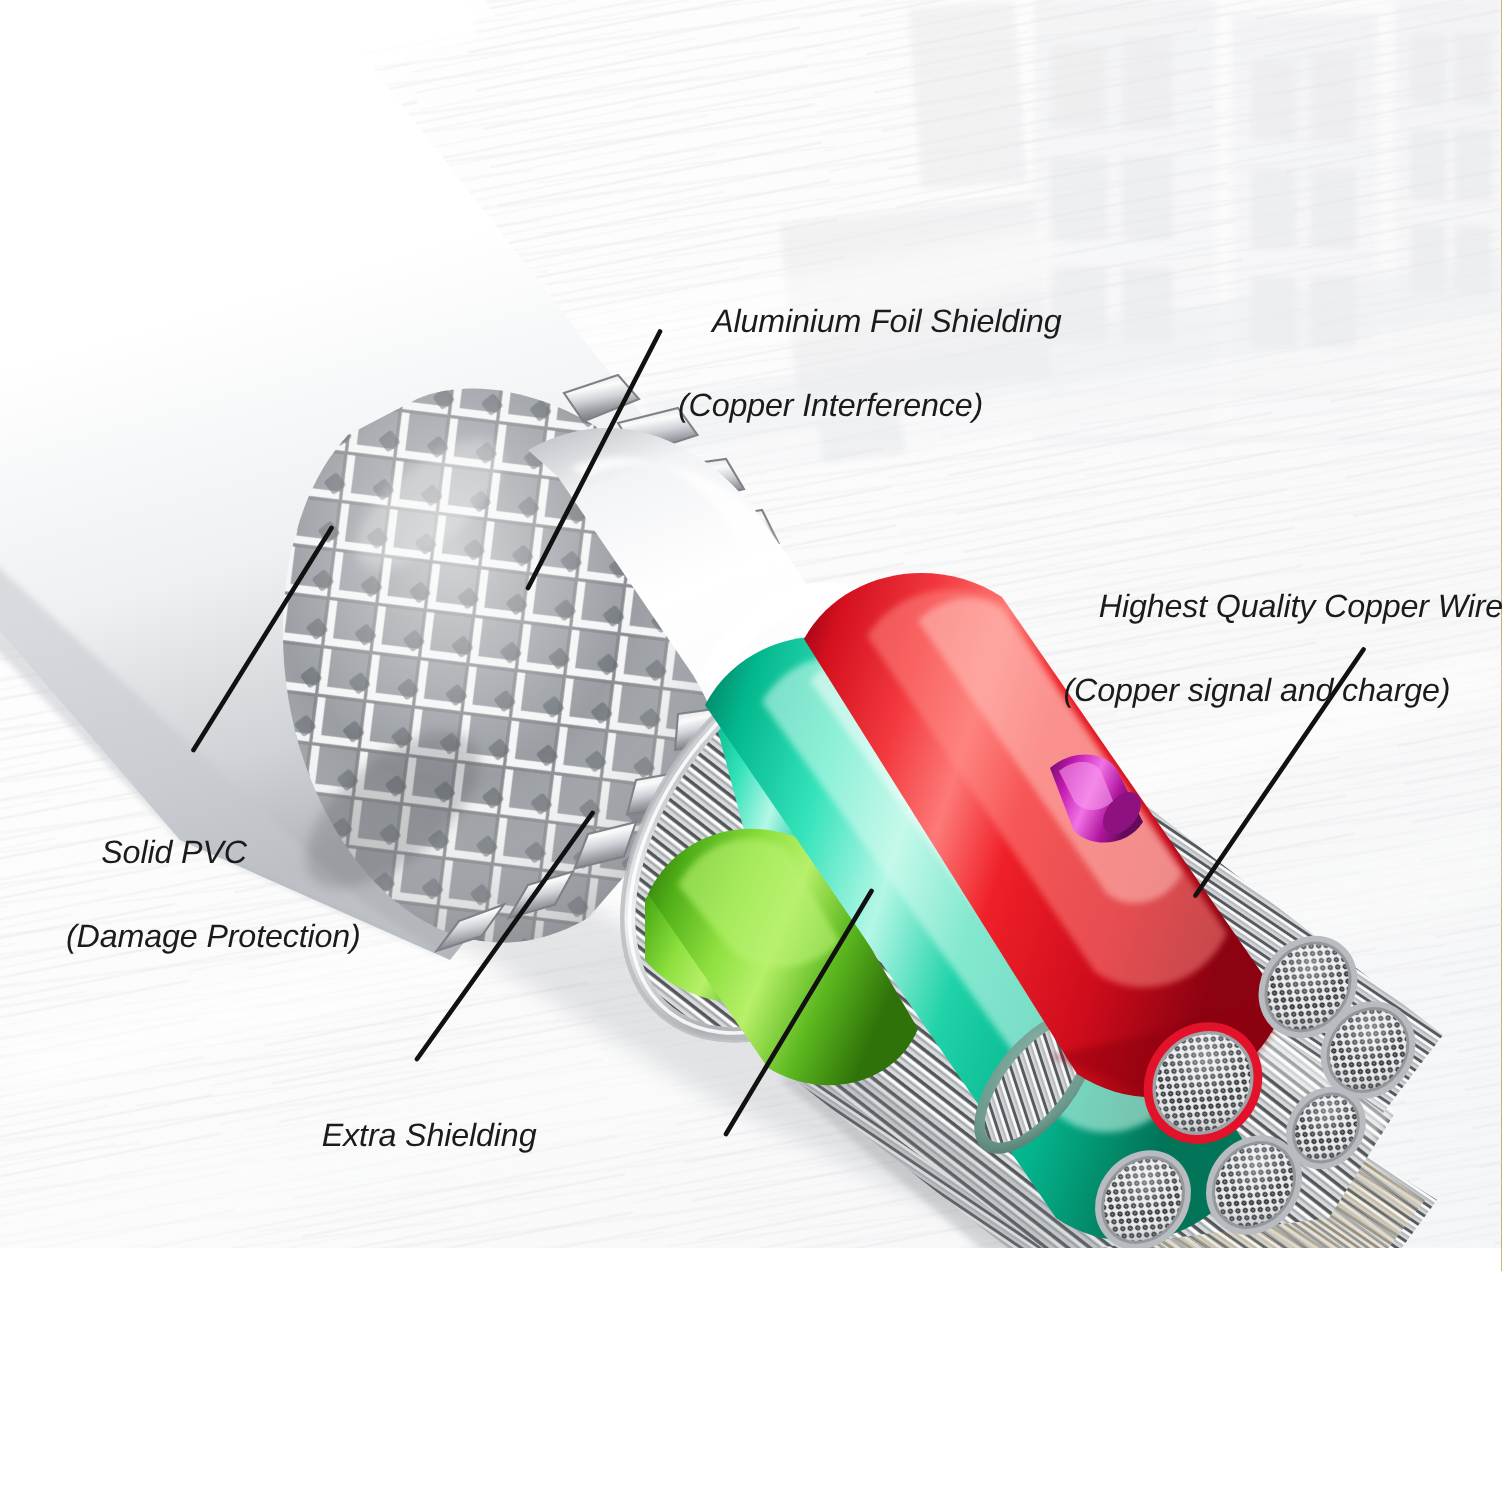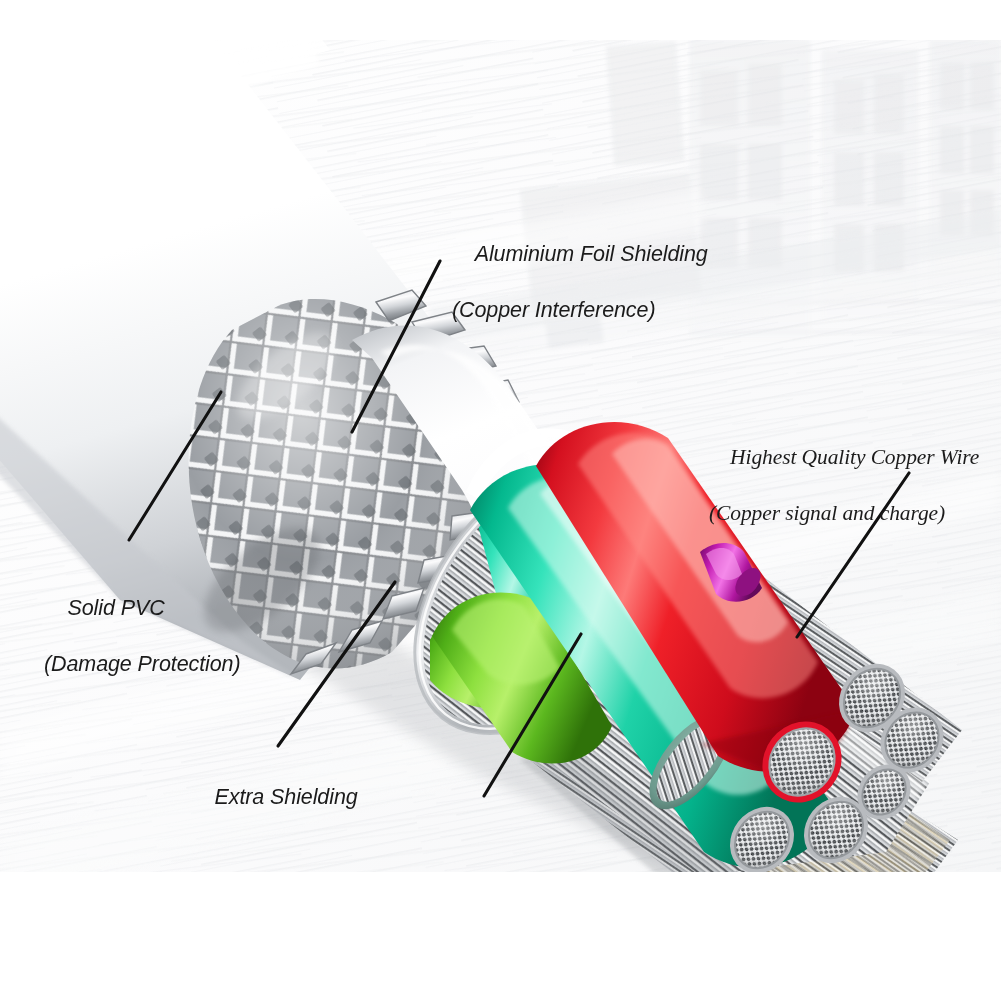--- a/index.html
+++ b/index.html
@@ -2,21 +2,21 @@
 <html><head>
 <meta charset="utf-8">
 <title>Cable Cutaway Diagram</title>
 <style>
   html,body{margin:0;padding:0;}
   body{
     width:1001px;height:1001px;overflow:hidden;
     background:#ffffff;
     font-family:"Liberation Sans","DejaVu Sans",sans-serif;
   }
-  #stage{position:relative;width:1001px;height:832px;overflow:hidden;background:#a16207;margin-top:40px;}
+  #stage{position:relative;width:1001px;height:832px;overflow:hidden;background:#a16207;}
   #artboard{position:absolute;inset:0;width:1001px;height:1001px;}
 
   .label{
     position:absolute;
     font-style:italic;
     font-size:21.5px;
     line-height:28px;
     color:#1b1b1b;
     white-space:pre;
     letter-spacing:-0.1px;
@@ -515,21 +515,21 @@
       </g>
 
     </g>
   </svg>
 
   <div class="label" style="left:452px; top:172px;">
     <span>Aluminium Foil Shielding</span>
     <span class="l2">(Copper Interference)</span>
   </div>
 
-  <div class="label" style="left:709px; top:375px;font-family:Liberation Serif, serif;">
+  <div class="label" style="left:709px; top:362px;">
     <span>Highest Quality Copper Wire</span>
     <span class="l2">(Copper signal and charge)</span>
   </div>
 
   <div class="label" style="left:44px; top:526px;">
     <span>Solid PVC</span>
     <span class="l2">(Damage Protection)</span>
   </div>
 
   <div class="label" style="left:191px; top:715px;">

